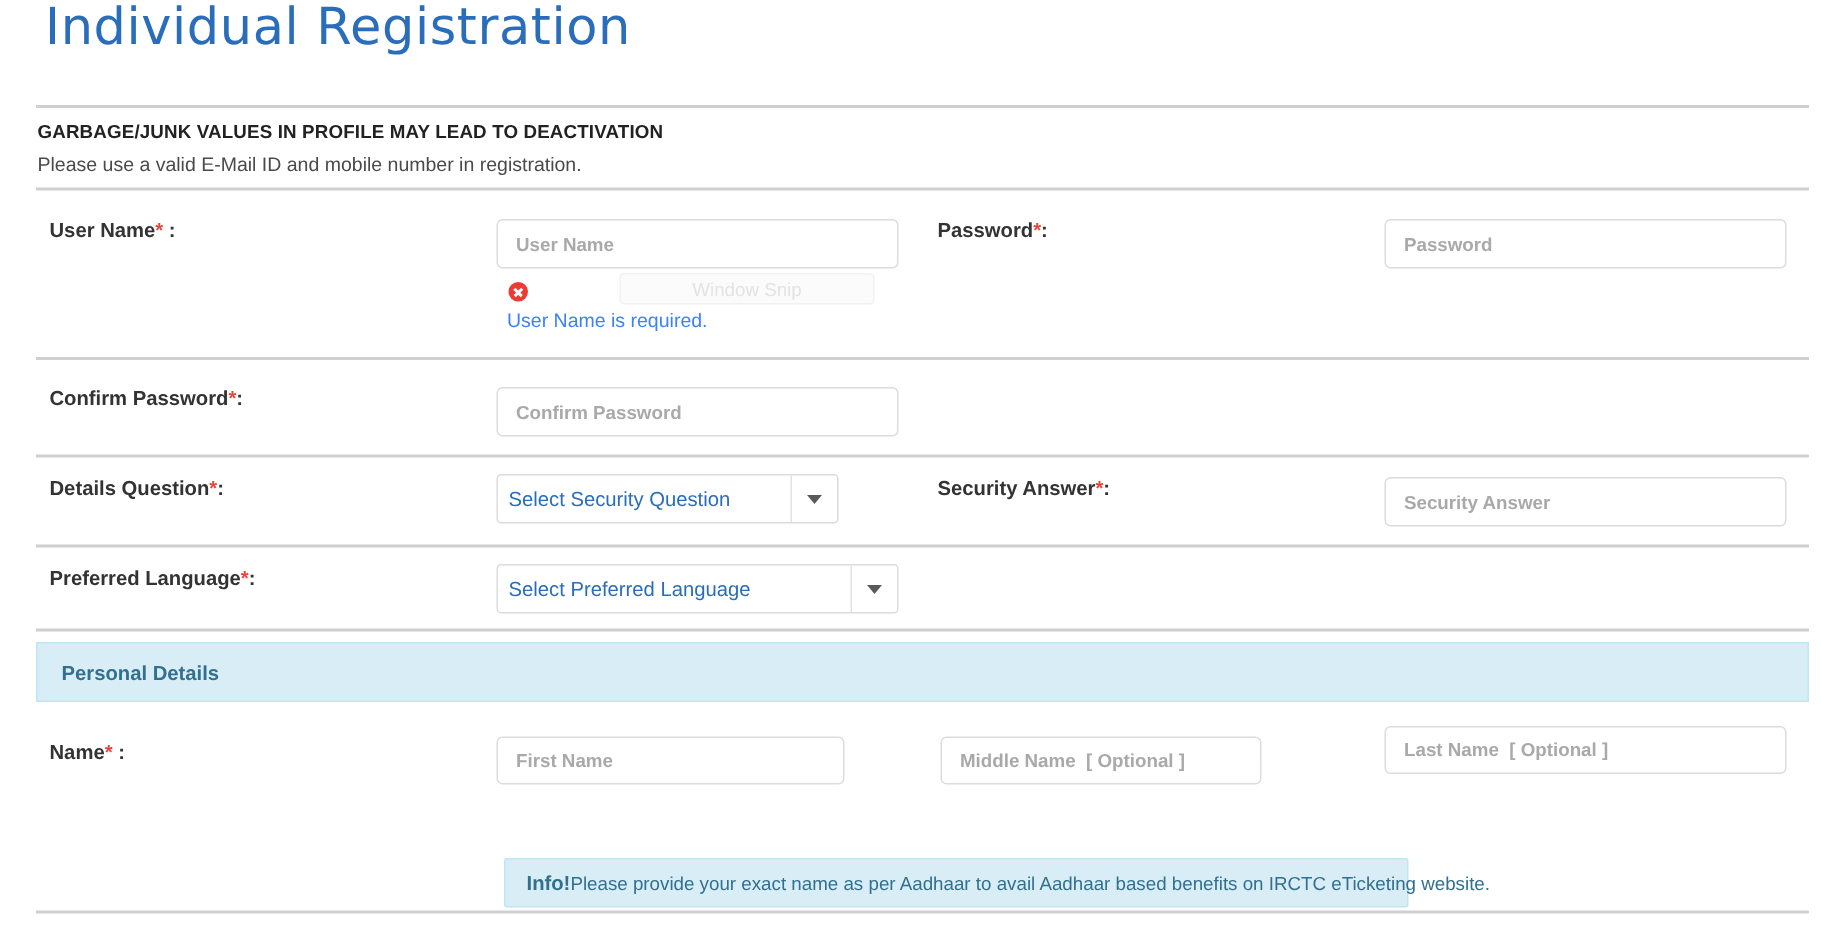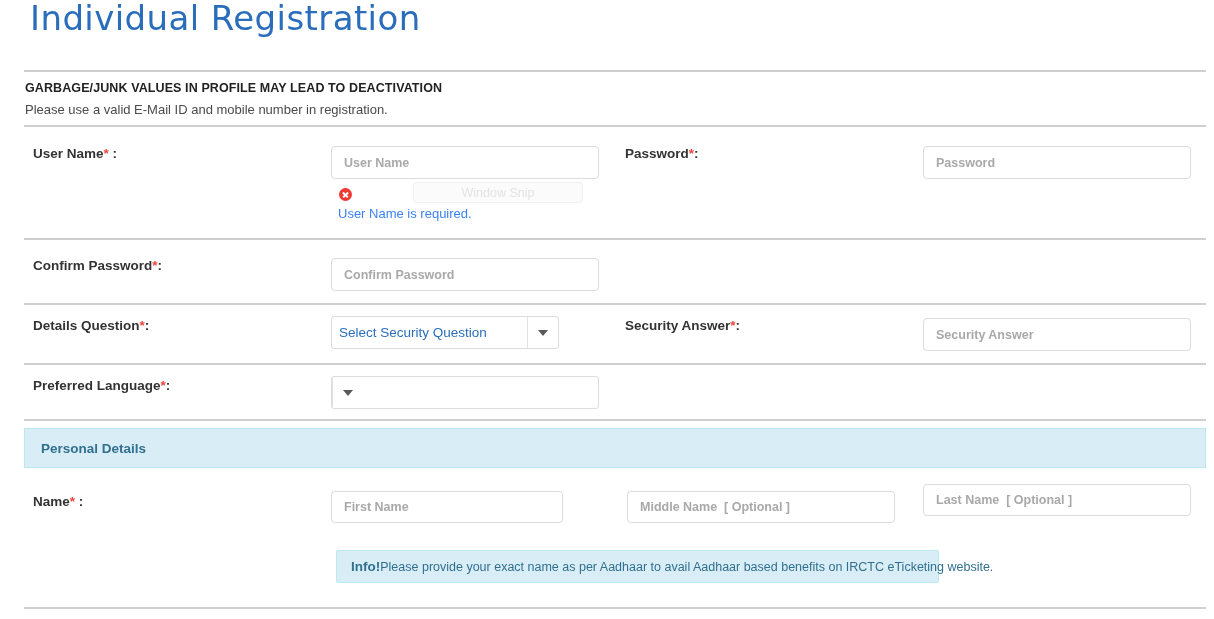--- a/index.html
+++ b/index.html
@@ -212,38 +212,39 @@
     <span>Security Answer</span><span class="req">*</span><span>:</span>
   </div>
   <input class="inp" type="text" style="left: 923px; top: 318px; width: 268px; height: 33px;" placeholder="Security Answer">
 
   <div class="hr" style="top:363px;"></div>
 
   <div class="flabel" style="left:33px; top:378px;">
     <span>Preferred Language</span><span class="req">*</span><span>:</span>
   </div>
   <div class="sel-wrap" style="left:331px; top:376px; width:268px; height:33px;">
+    <div class="sel-text">Select Preferred Language</div>
     <div class="sel-btn">
       <span class="caret"></span>
     </div>
   </div>
 
   <div class="hr" style="top:419px;"></div>
 
   <div class="section-banner" style="left:24px; top:428px; width:1182px; height:40px;">
     <span class="stxt">Personal Details</span>
   </div>
 
   <div class="flabel" style="left:33px; top:494px;">
     <span>Name</span><span class="req">*</span><span> :</span>
   </div>
   <input class="inp" type="text" style="left: 331px; top: 491px; width: 232px; height: 32px;" placeholder="First Name">
-  <input class="inp" type="text" style="left: 627px; top: 491px; width: 268px; height: 32px;" placeholder="Middle Name  [ Optional ]">
+  <input class="inp" type="text" style="left: 627px; top: 491px; width: 214px; height: 32px;" placeholder="Middle Name  [ Optional ]">
   <input class="inp" type="text" style="left: 923px; top: 484px; width: 268px; height: 32px;" placeholder="Last Name  [ Optional ]">
 
-  <div class="info-banner" style="left:336px; top:550px; width:603px; height:33px;">
+  <div class="info-banner" style="left:336px; top:572px; width:603px; height:33px;">
     <span class="ilbl">Info!</span>
       <span class="itxt">Please provide your exact name as per Aadhaar to avail Aadhaar based benefits on IRCTC eTicketing website.</span>
   </div>
 
   <div class="hr" style="top:607px;"></div>
 
 </div>
 
 </body></html>

